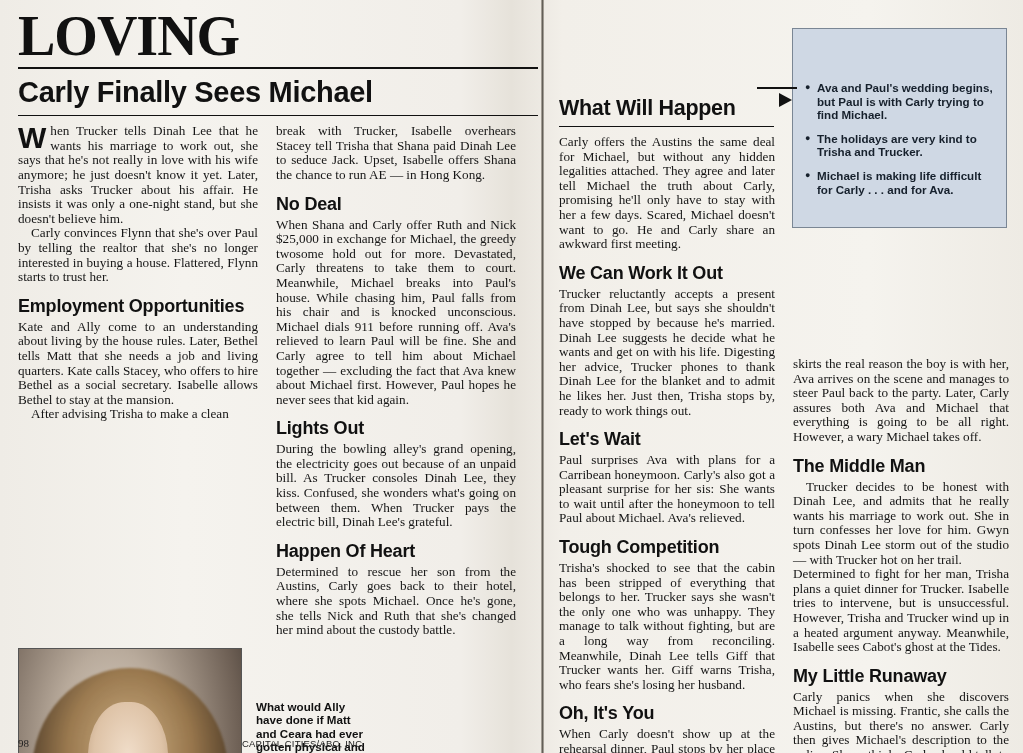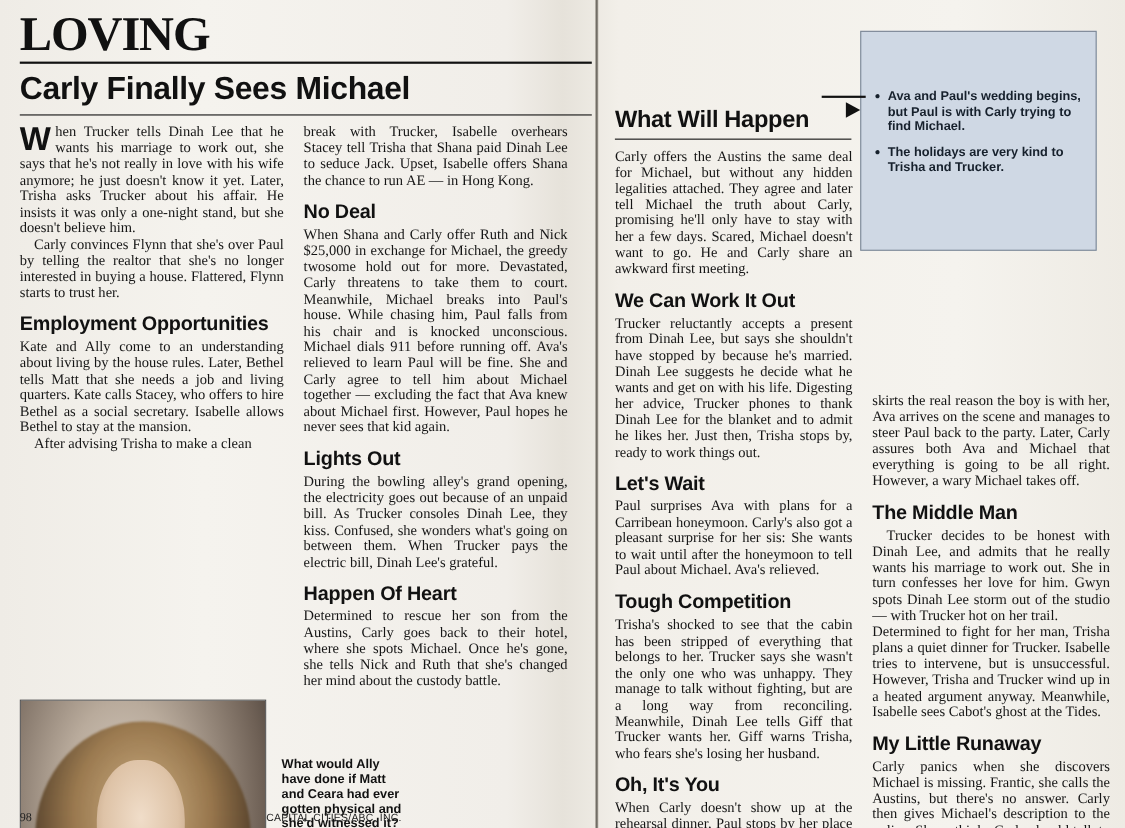--- a/index.html
+++ b/index.html
@@ -16,21 +16,21 @@
     content:"";position:absolute;inset:0;
     background:linear-gradient(90deg,#efece6 0%,#f5f3ee 18%,#f1eee9 45%,#e6e2da 50%,#f2efe9 55%,#f5f3ee 85%,#eeebe4 100%);
     pointer-events:none;
   }
   .inner{position:relative;z-index:2;padding:10px 14px 0 18px;height:100%;box-sizing:border-box;}
 
   
   .masthead{
     font-family:"Liberation Serif", serif;
     font-weight:bold;
-    font-size:44px;
+    font-size:56px;
     letter-spacing:-1px;
     line-height:0.95;
     color:#111;
     width:520px;
   }
   .masthead-rule{
     border-bottom:2px solid #111;
     width:520px;
     margin-top:4px;
   }
@@ -132,21 +132,21 @@
     font-size:21.5px;
     color:#111;
     margin:86px 0 5px 0;
     letter-spacing:-0.3px;
   }
   .rheadline-rule{border-bottom:1.6px solid #111;margin-bottom:8px;width:215px;}
 
   
   .hlbox{
     position:absolute;
-    right:12px;top:18px;
+    right:2px;top:18px;
     width:215px;height:200px;
     background:#cfd8e4;
     border:1px solid #7a8694;
     box-sizing:border-box;
     padding:52px 12px 10px 12px;
   }
   .hlbox ul{margin:0;padding:0;list-style:none;}
   .hlbox li{
     font-family:"Liberation Sans", sans-serif;
     font-weight:bold;
@@ -248,20 +248,21 @@
       <div class="gutter"></div>
 
       <div class="right-block">
 
         <div class="hlbox">
           <div class="curve"></div>
           <div class="arrow"></div>
           <ul>
             <li>Ava and Paul's wedding begins, but Paul is with Carly trying to find Michael.</li>
             <li>The holidays are very kind to Trisha and Trucker.</li>
+            <li>Michael is making life difficult for Carly . . . and for Ava.</li>
           </ul>
         </div>
 
         <div class="rheadline">What Will Happen</div>
         <div class="rheadline-rule"></div>
 
         <div class="rcols">
           <div class="rcol first">
             <p class="body first">Carly offers the Austins the same deal for Michael, but without any hidden legalities attached. They agree and later tell Michael the truth about Carly, promising he'll only have to stay with her a few days. Scared, Michael doesn't want to go. He and Carly share an awkward first meeting.</p>
             <div class="subhead">We Can Work It Out</div>

